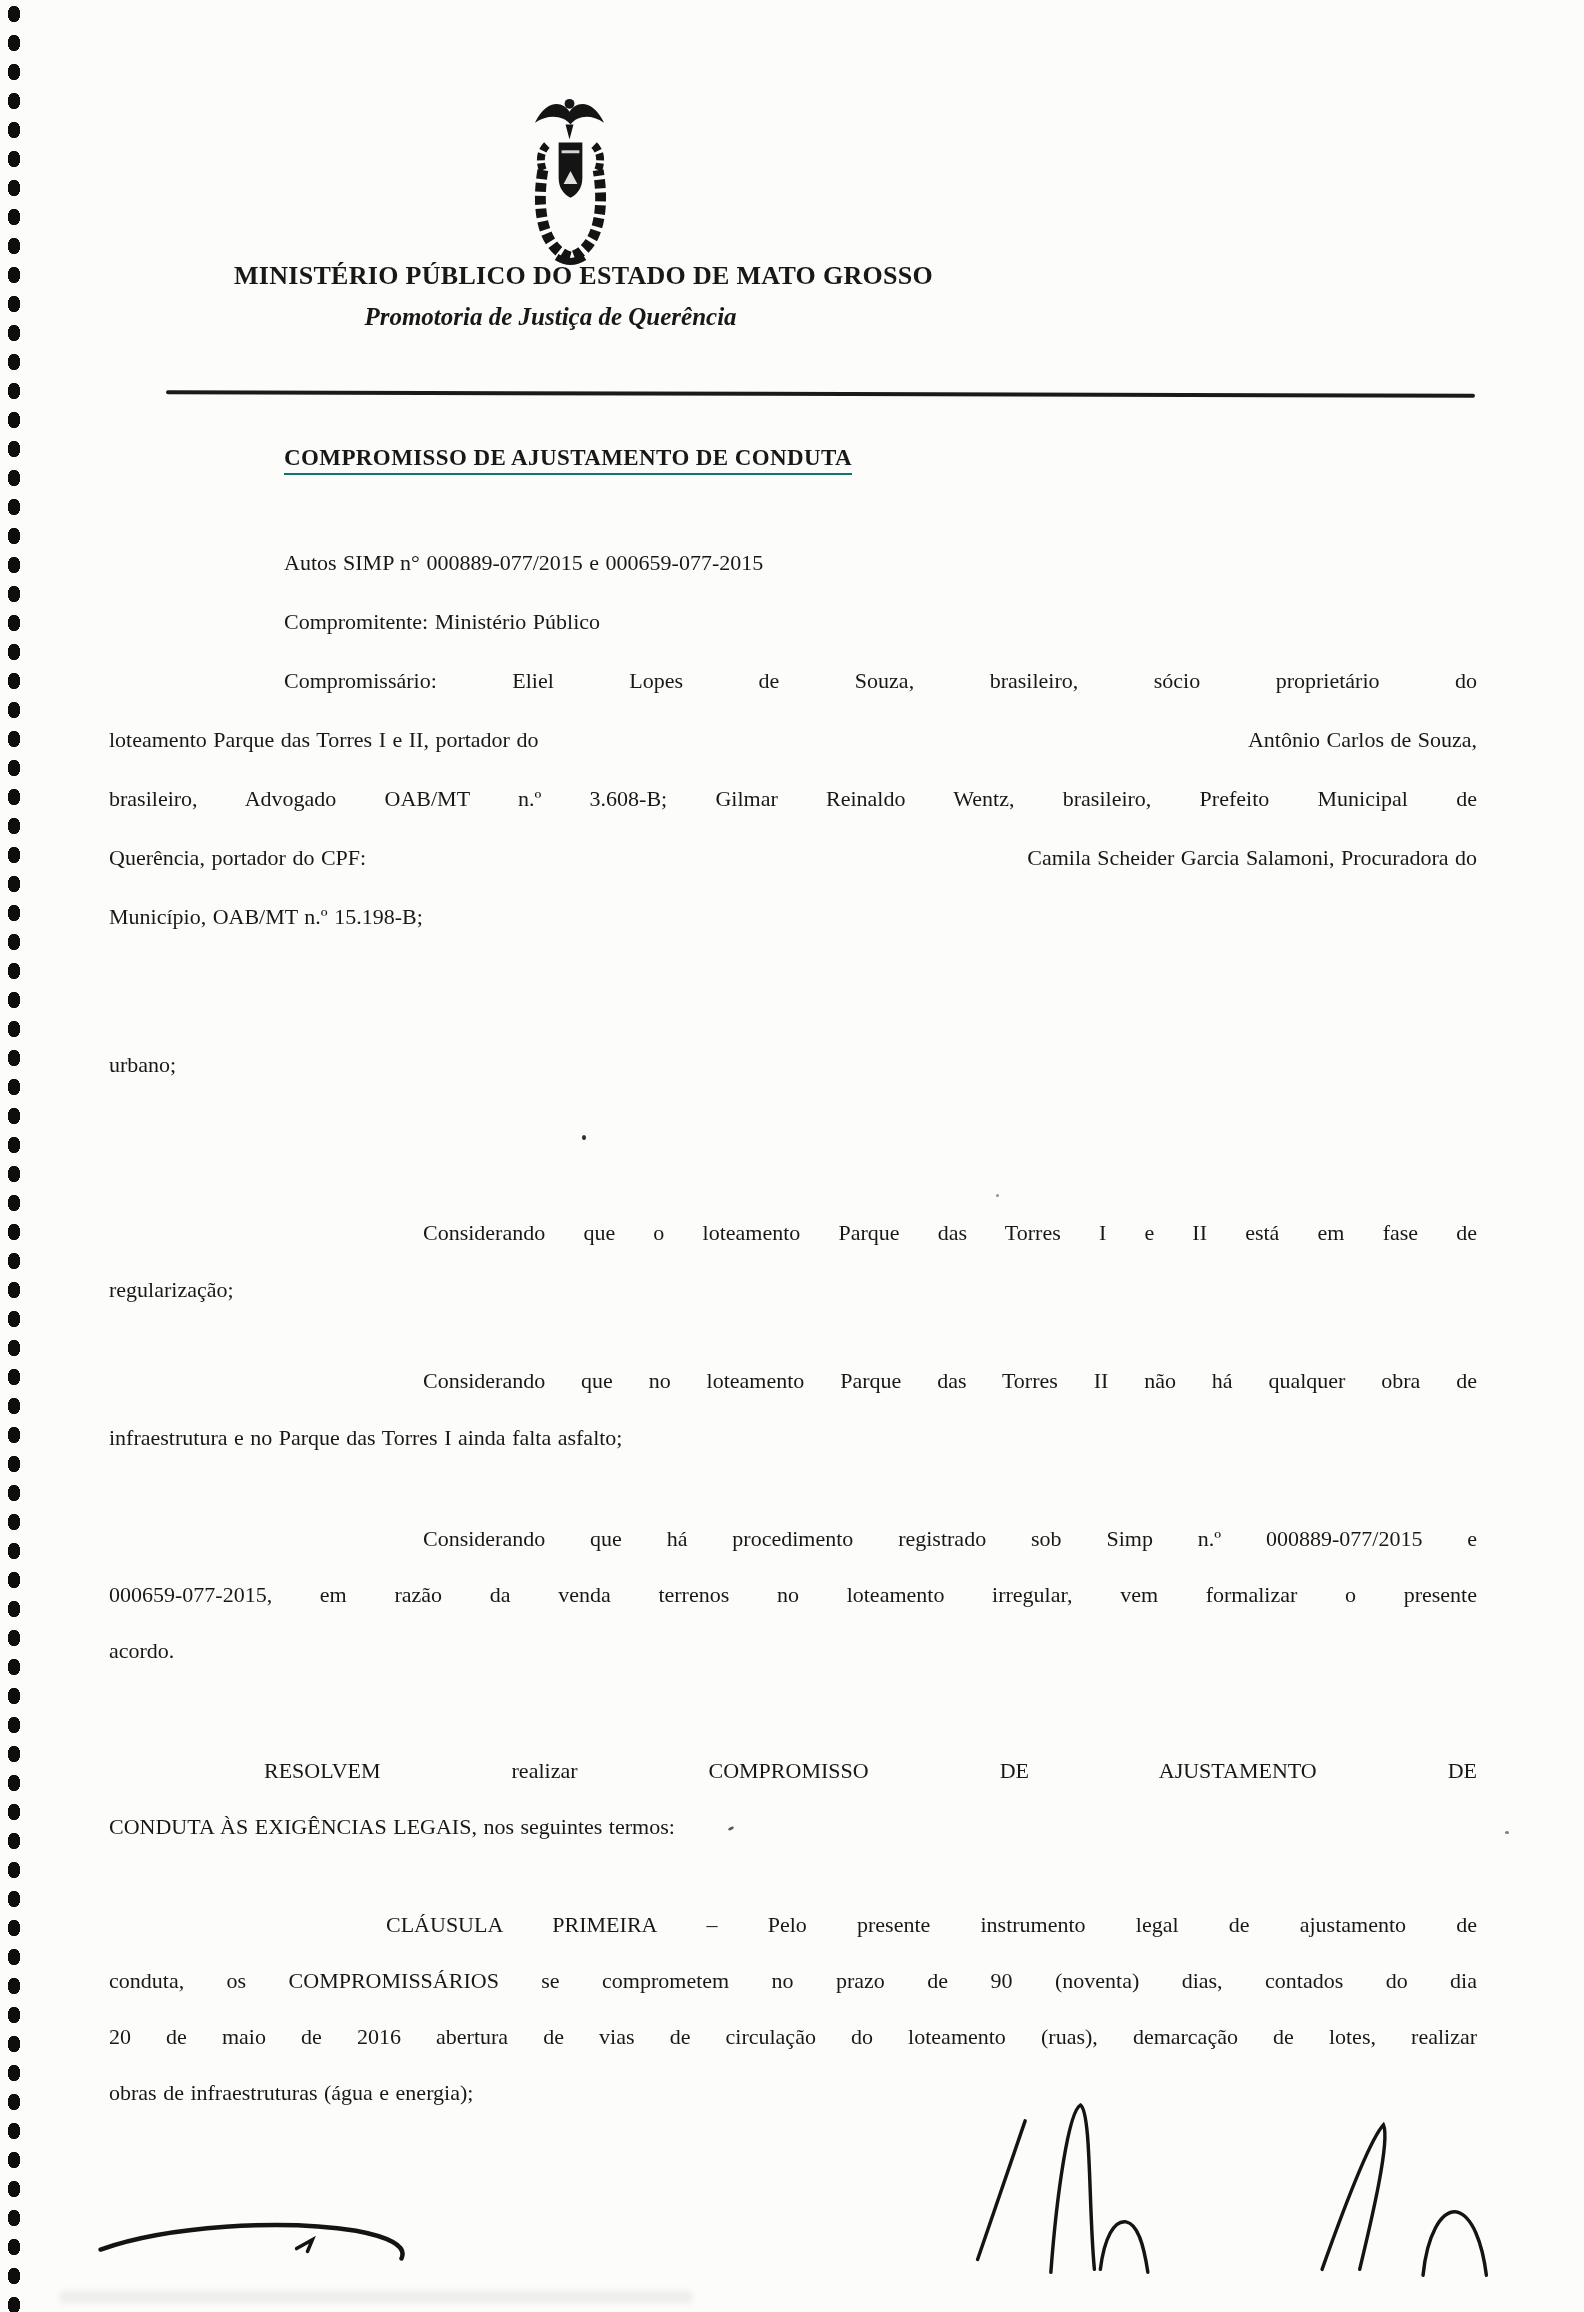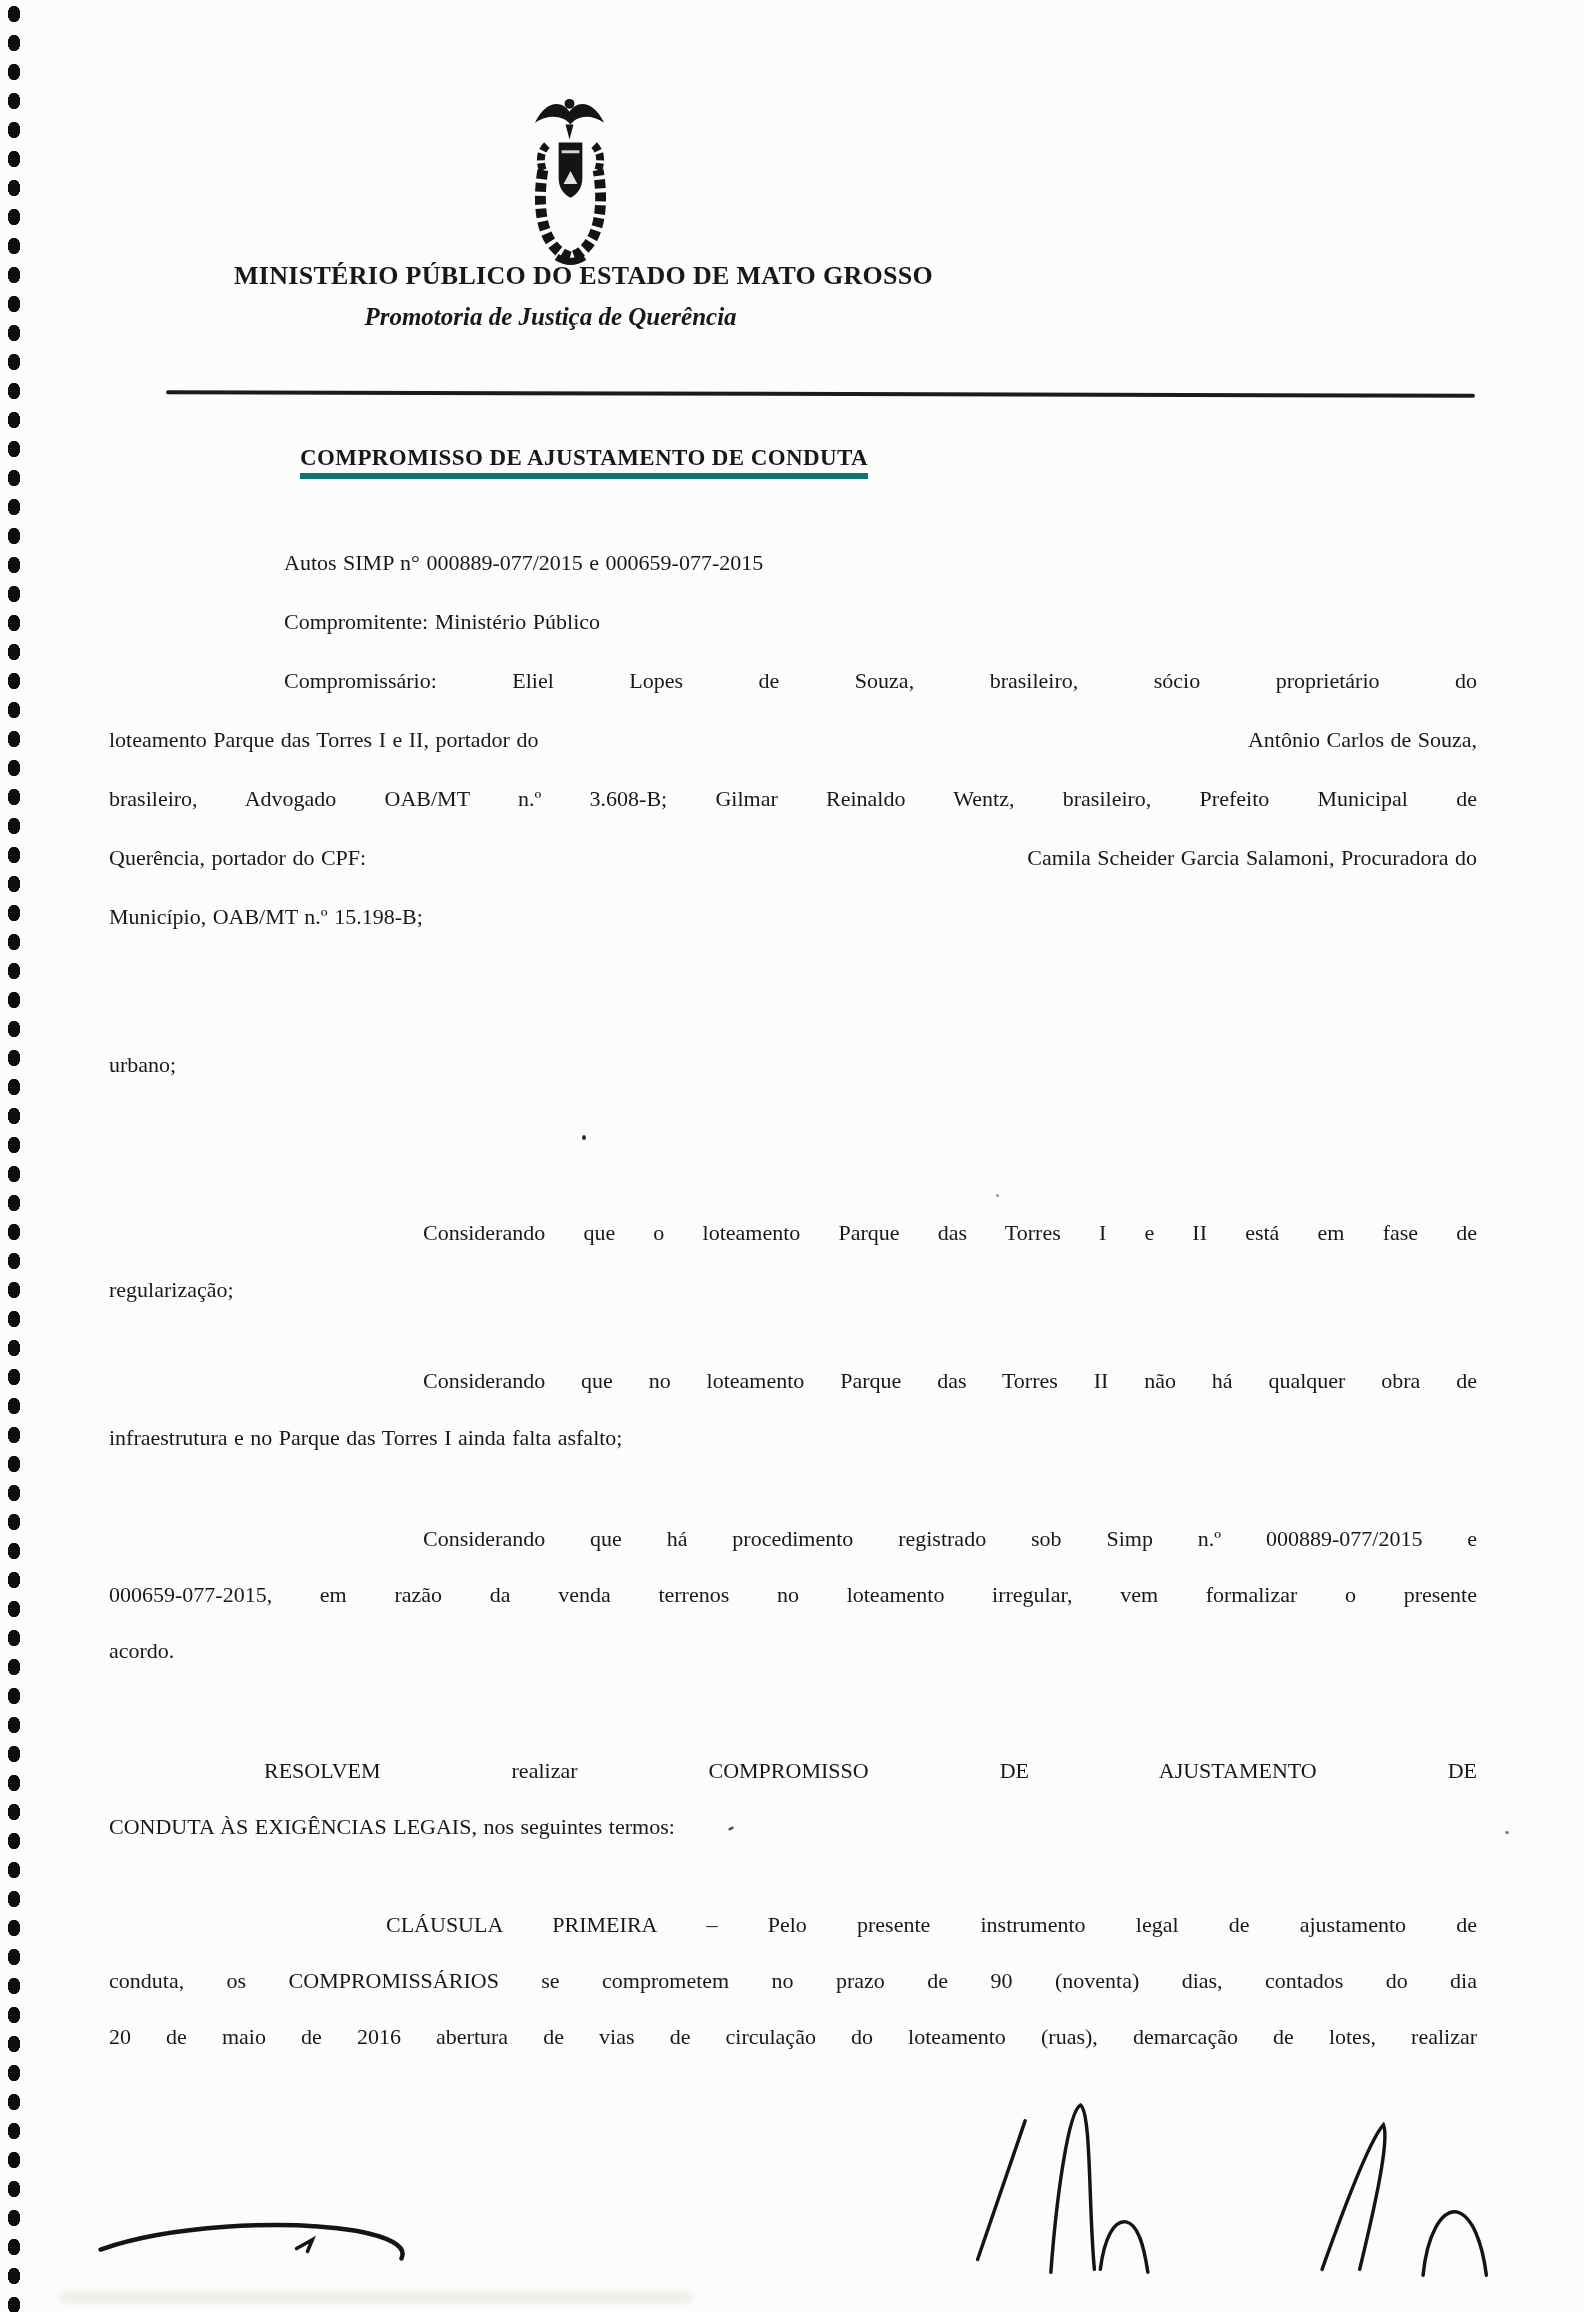--- a/index.html
+++ b/index.html
@@ -9,21 +9,21 @@
          background-image:radial-gradient(ellipse 6.4px 8.4px at 14px 14px,#0e0e0e 96%,transparent 100%);
          background-size:30px 29px;background-repeat:repeat-y;}
   .emblem{position:absolute;left:529px;top:83px;width:83px;height:184px;}
   .org{position:absolute;top:261px;left:0;width:1111px;text-align:center;
        font-weight:bold;font-size:26px;letter-spacing:0.3px;white-space:nowrap;padding-left:28px;}
   .office{position:absolute;top:303px;left:0;width:1101px;text-align:center;
           font-weight:bold;font-style:italic;font-size:25px;white-space:nowrap;}
   .rule{position:absolute;top:392px;left:166px;width:1309px;height:4px;background:#1b1b1b;
         border-radius:2px;transform:rotate(.15deg);}
   .doc-title{position:absolute;top:445px;left:284px;font-size:23px;font-weight:bold;
-             letter-spacing:0.4px;border-bottom:6px solid #0f766e;padding-bottom:2px;white-space:nowrap;margin-left:16px;}
+             letter-spacing:0.4px;border-bottom:2px solid #0f766e;padding-bottom:2px;white-space:nowrap;}
   .block{position:absolute;left:109px;width:1368px;font-size:22px;}
   .b1{top:533px;line-height:59px;}
   .b2{top:1036px;line-height:57px;}
   .b3{top:1204px;line-height:57px;}
   .b4{top:1352px;line-height:57px;}
   .b5{top:1511px;line-height:56px;}
   .b6{top:1743px;line-height:56px;}
   .b7{top:1897px;line-height:56px;}
   .line{word-spacing:1px;}
   .jst{text-align:justify;text-align-last:justify;}
@@ -158,20 +158,23 @@
     <div class="line ind280 jst">
       <span class="b">CLÁUSULA PRIMEIRA –</span>
       <span>Pelo presente instrumento legal de ajustamento de</span>
     </div>
     <div class="line jst">
       <span>conduta, os COMPROMISSÁRIOS se comprometem no prazo de 90 (noventa) dias, contados do dia</span>
     </div>
     <div class="line jst">
       <span>20 de maio de 2016 abertura de vias de circulação do loteamento (ruas), demarcação de lotes, realizar</span>
     </div>
+    <div class="line">
+      <span>obras de infraestruturas (água e energia);</span>
+    </div>
   </div>
 
   <svg class="sig" viewBox="0 0 1480 216" xmlns="http://www.w3.org/2000/svg" fill="none" stroke="#141414" stroke-linecap="round">
     <path stroke-width="4.5" d="M42 152 C110 128 225 121 300 133 C332 139 352 148 346 161"></path>
     <path stroke-width="3.5" d="M240 151 l16 -9 l-5 12"></path>
     <path stroke-width="3.5" d="M928 162 L976 22"></path>
     <path stroke-width="3.5" d="M1002 175 C1008 95 1020 12 1032 6 C1043 14 1040 110 1046 172"></path>
     <path stroke-width="3.5" d="M1052 172 C1056 140 1066 122 1078 124 C1090 126 1096 148 1100 175"></path>
     <path stroke-width="3.5" d="M1276 172 C1298 110 1325 40 1338 26 C1345 42 1326 122 1314 172"></path>
     <path stroke-width="3.5" d="M1378 178 C1382 138 1396 112 1412 114 C1428 118 1438 146 1442 178"></path>

